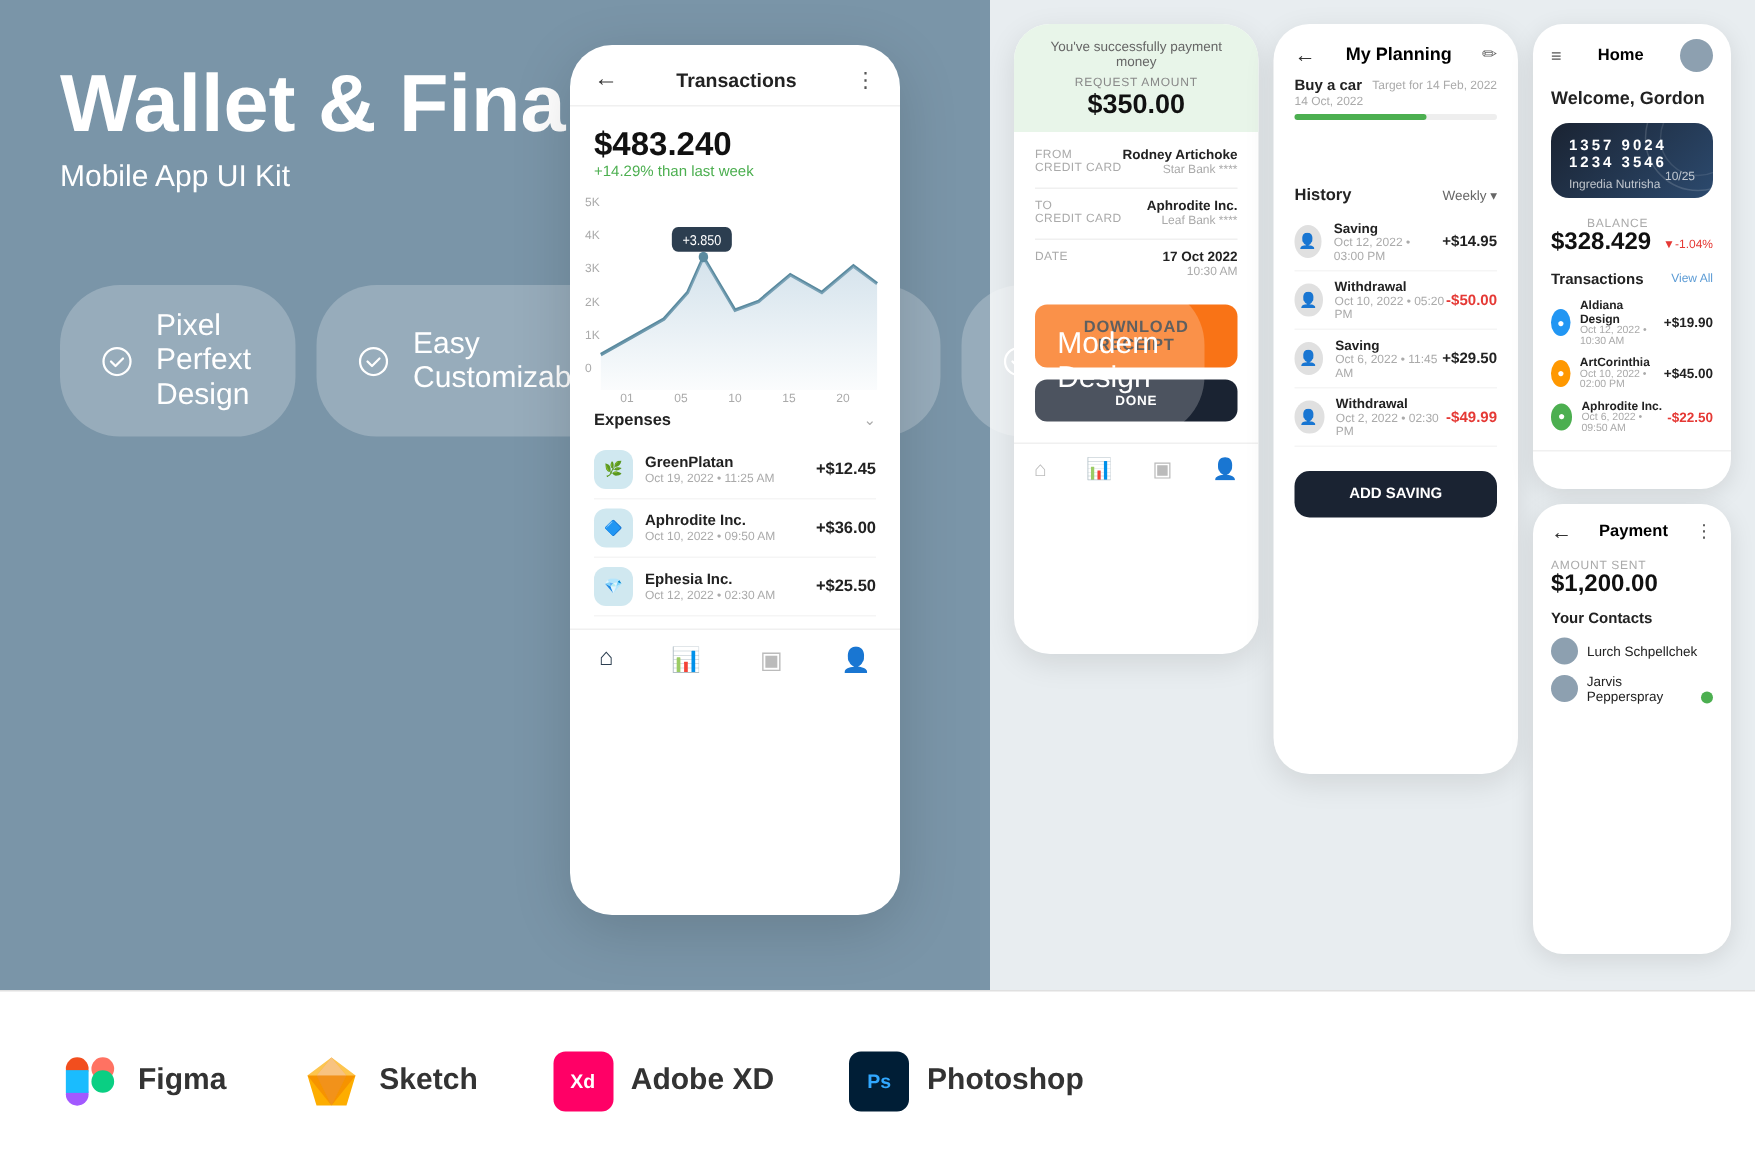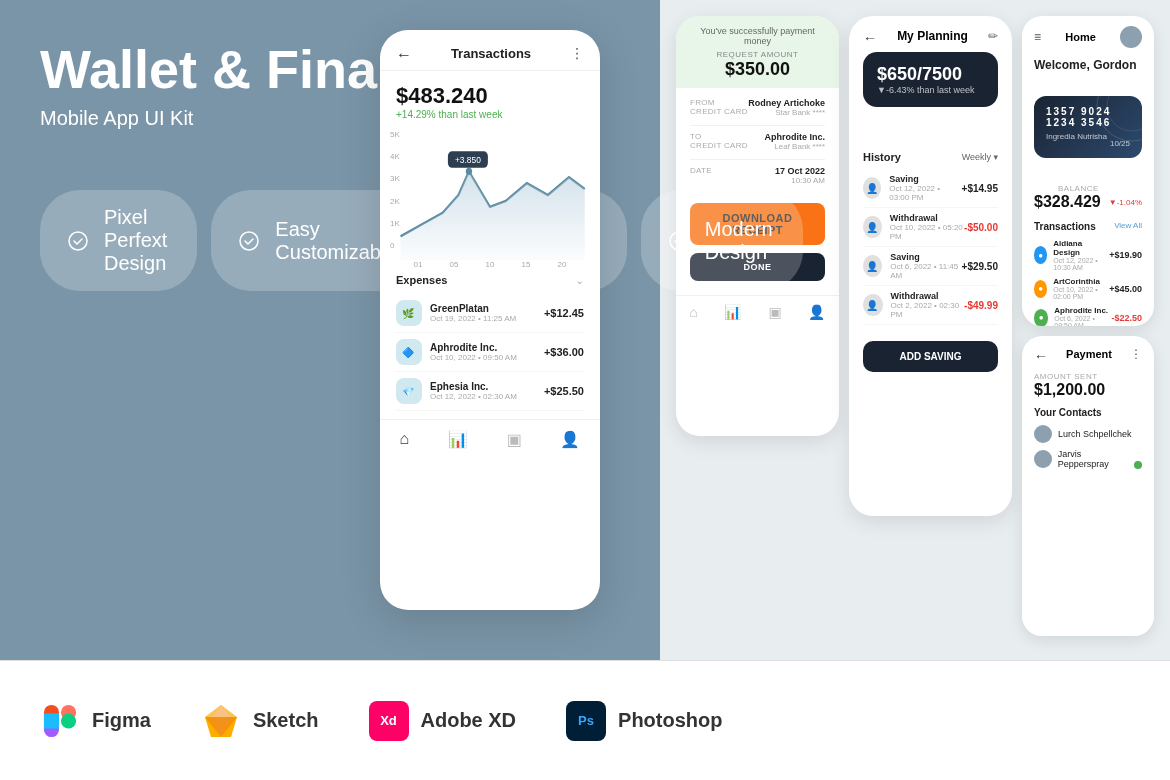--- a/index.html
+++ b/index.html
@@ -414,26 +414,26 @@
     }
 
     .home-welcome {
       padding: 4px 12px;
       font-size: 12px;
       font-weight: 600;
       color: #222;
     }
 
     .credit-card {
-      margin: 20px 12px;
+      margin: 6px 12px;
       background: linear-gradient(135deg, #1a2332, #2c4a6e);
       border-radius: 12px;
       padding: 10px 12px;
       color: #fff;
-      height: 62px;
+      height: 50px;
       position: relative;
       overflow: hidden;
     }
 
     .credit-card .card-circles {
       position: absolute;
       right: -10px;
       top: -10px;
       width: 80px;
       height: 80px;
@@ -1097,25 +1097,35 @@
       </div>
     </div>
 
     <div class="phone-planning">
       <div class="planning-header">
         <span class="back">←</span>
         <span class="title">My Planning</span>
         <span class="edit">✏</span>
       </div>
 
-      <div class="planning-card">
-        <div class="pc-amount">$650/7500</div>
-        <div class="pc-change">▼-6.43% than last week</div>
-      </div>
-
+
+      <div class="planning-goals">
+        <div class="goal-item">
+          <div style="display:flex; justify-content:space-between; align-items:flex-start;">
+            <div>
+              <div class="goal-name">Buy a car</div>
+              <div class="goal-date">14 Oct, 2022</div>
+            </div>
+            <div class="goal-target">Target for 14 Feb, 2022</div>
+          </div>
+          <div class="goal-progress-bar">
+            <div class="goal-progress-fill" style="width:65%;"></div>
+          </div>
+        </div>
+      </div>
 
       <div class="history-section">
         <div class="history-header">
           <span class="history-title">History</span>
           <span class="history-filter">Weekly ▾</span>
         </div>
 
         <div class="history-item">
           <div class="history-left">
             <div class="history-icon">👤</div>

